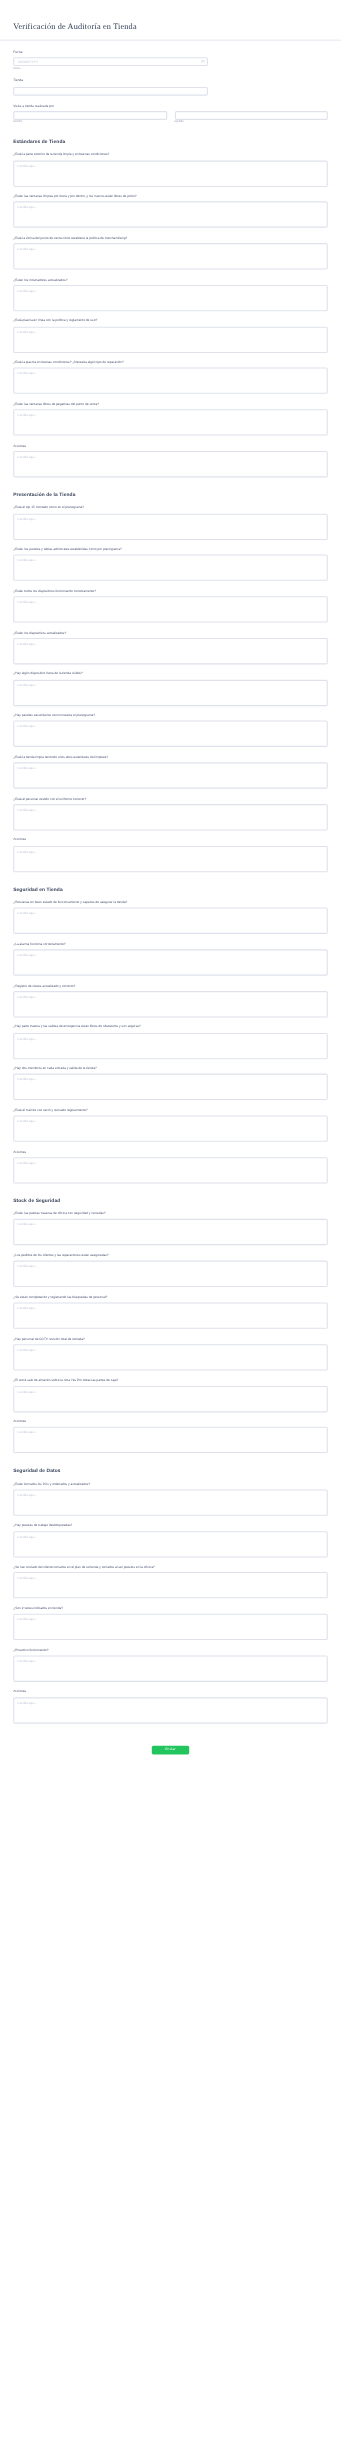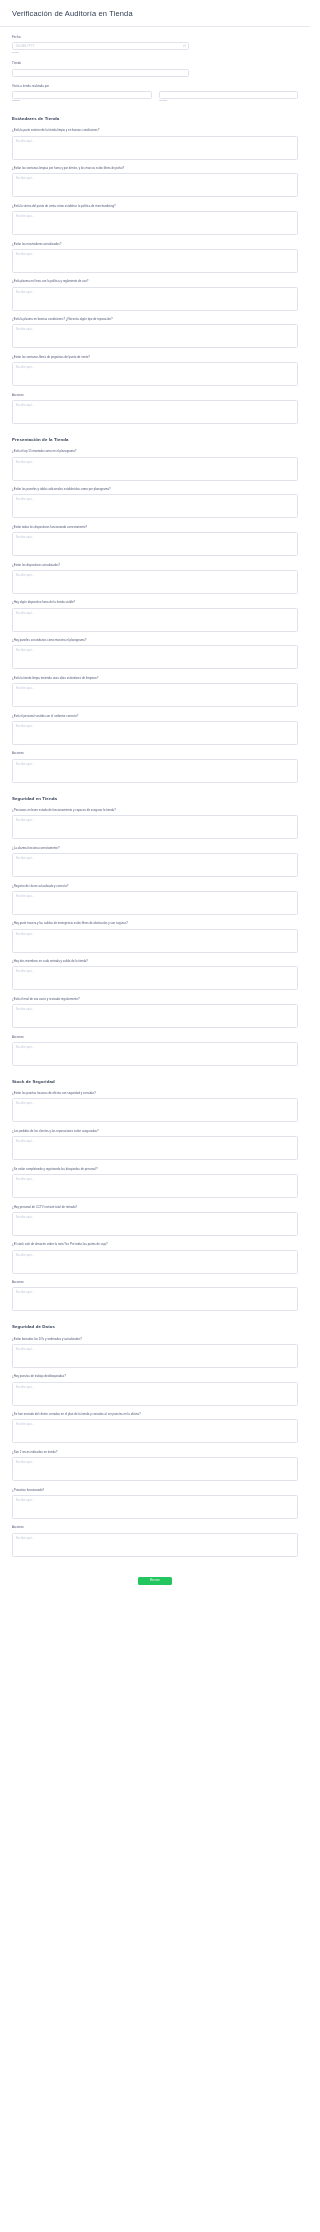--- a/index.html
+++ b/index.html
@@ -12,23 +12,24 @@
   body {
     width: 310px;
     min-height: 2232px;
     position: relative;
     color: #3d4466;
   }
   .page { width: 310px; }
 
   
   .form-header {
-    padding: 9px 12px 8px 12px;
+    padding: 19px 12px 8px 12px;
     border-bottom: 1px solid #e6e8ef;
     background: #ffffff;
+    font-family: Liberation Serif, serif;
   }
   .form-title {
     font-size: 7.5px;
     font-weight: 400;
     color: #2f3b52;
     letter-spacing: 0.15px;
     margin: 0;
     line-height: 1.2;
   }
 

